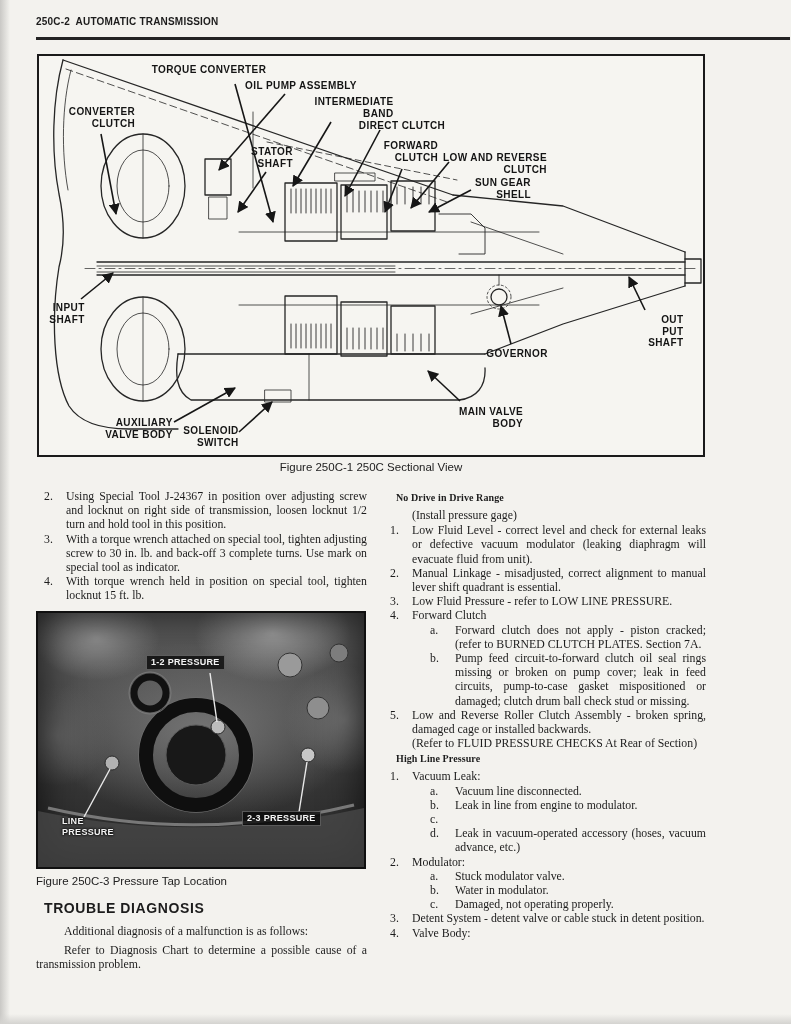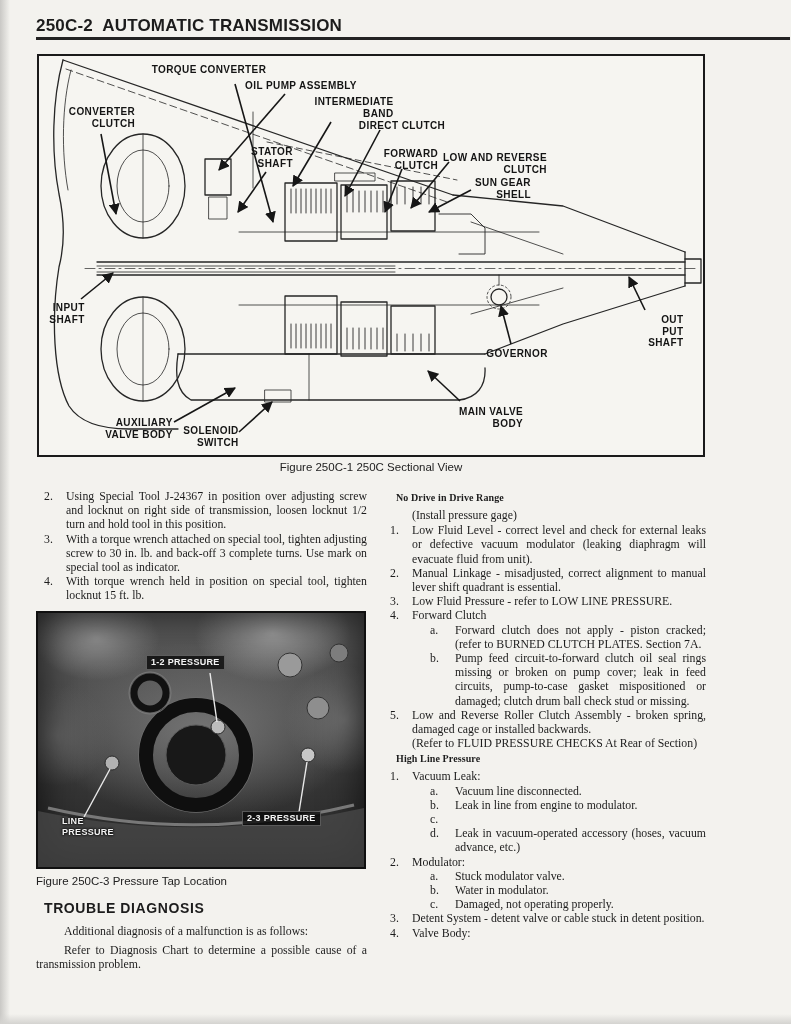--- a/index.html
+++ b/index.html
@@ -3,21 +3,21 @@
 <meta charset="utf-8">
 <style>
   html,body{margin:0;padding:0;background:#777;}
   .page{position:relative;width:791px;height:1024px;background:#f3f2ee;overflow:hidden;
         font-family:"Liberation Serif",serif;color:#1c1c1c;}
   .edge-left{position:absolute;left:0;top:0;bottom:0;width:10px;
              background:linear-gradient(90deg,#c9c8c5,rgba(243,242,238,0));}
   .edge-bottom{position:absolute;left:0;bottom:0;right:0;height:10px;
                background:linear-gradient(0deg,#d4d3d0,rgba(243,242,238,0));}
   .hdr-title{position:absolute;left:36px;top:16px;font-family:"Liberation Sans",sans-serif;
-             font-weight:bold;font-size:17px;letter-spacing:.2px;white-space:pre;}
+             font-weight:bold;font-size:10px;letter-spacing:.2px;white-space:pre;}
   .hdr-rule{position:absolute;left:36px;top:37px;right:1px;height:3px;background:#232323;}
 
   
   .diagram-box{position:absolute;left:37px;top:54px;width:668px;height:403px;box-sizing:border-box;
                border:2px solid #1a1a1a;background:#f6f5f1;}
   .diagram-box svg{position:absolute;left:0;top:0;width:100%;height:100%;}
   .dlabel{position:absolute;transform:translateX(-50%);font-family:"Liberation Sans",sans-serif;
           font-weight:bold;font-size:10px;line-height:11.5px;letter-spacing:.4px;text-align:right;
           white-space:pre-line;color:#141414;}
   .fig1-caption{position:absolute;left:37px;top:461px;width:668px;text-align:center;
@@ -154,21 +154,21 @@
     </svg>
     <span class="dlabel" style="left:170px;top:8px">TORQUE CONVERTER</span>
     <span class="dlabel" style="left:262px;top:24px">OIL PUMP ASSEMBLY</span>
     <span class="dlabel" style="left:315px;top:40px">INTERMEDIATE
 BAND</span>
     <span class="dlabel" style="left:63px;top:50px">CONVERTER
 CLUTCH</span>
     <span class="dlabel" style="left:363px;top:64px">DIRECT CLUTCH</span>
     <span class="dlabel" style="left:233px;top:90px">STATOR
 SHAFT</span>
-    <span class="dlabel" style="left:372px;top:92px">FORWARD
+    <span class="dlabel" style="left:372px;top:84px">FORWARD
 CLUTCH</span>
     <span class="dlabel" style="left:456px;top:96px">LOW AND REVERSE
 CLUTCH</span>
     <span class="dlabel" style="left:464px;top:121px">SUN GEAR
 SHELL</span>
     <span class="dlabel" style="left:28px;top:246px">INPUT
 SHAFT</span>
     <span class="dlabel" style="left:625px;top:258px">OUT PUT
 SHAFT</span>
     <span class="dlabel" style="left:478px;top:292px">GOVERNOR</span>

